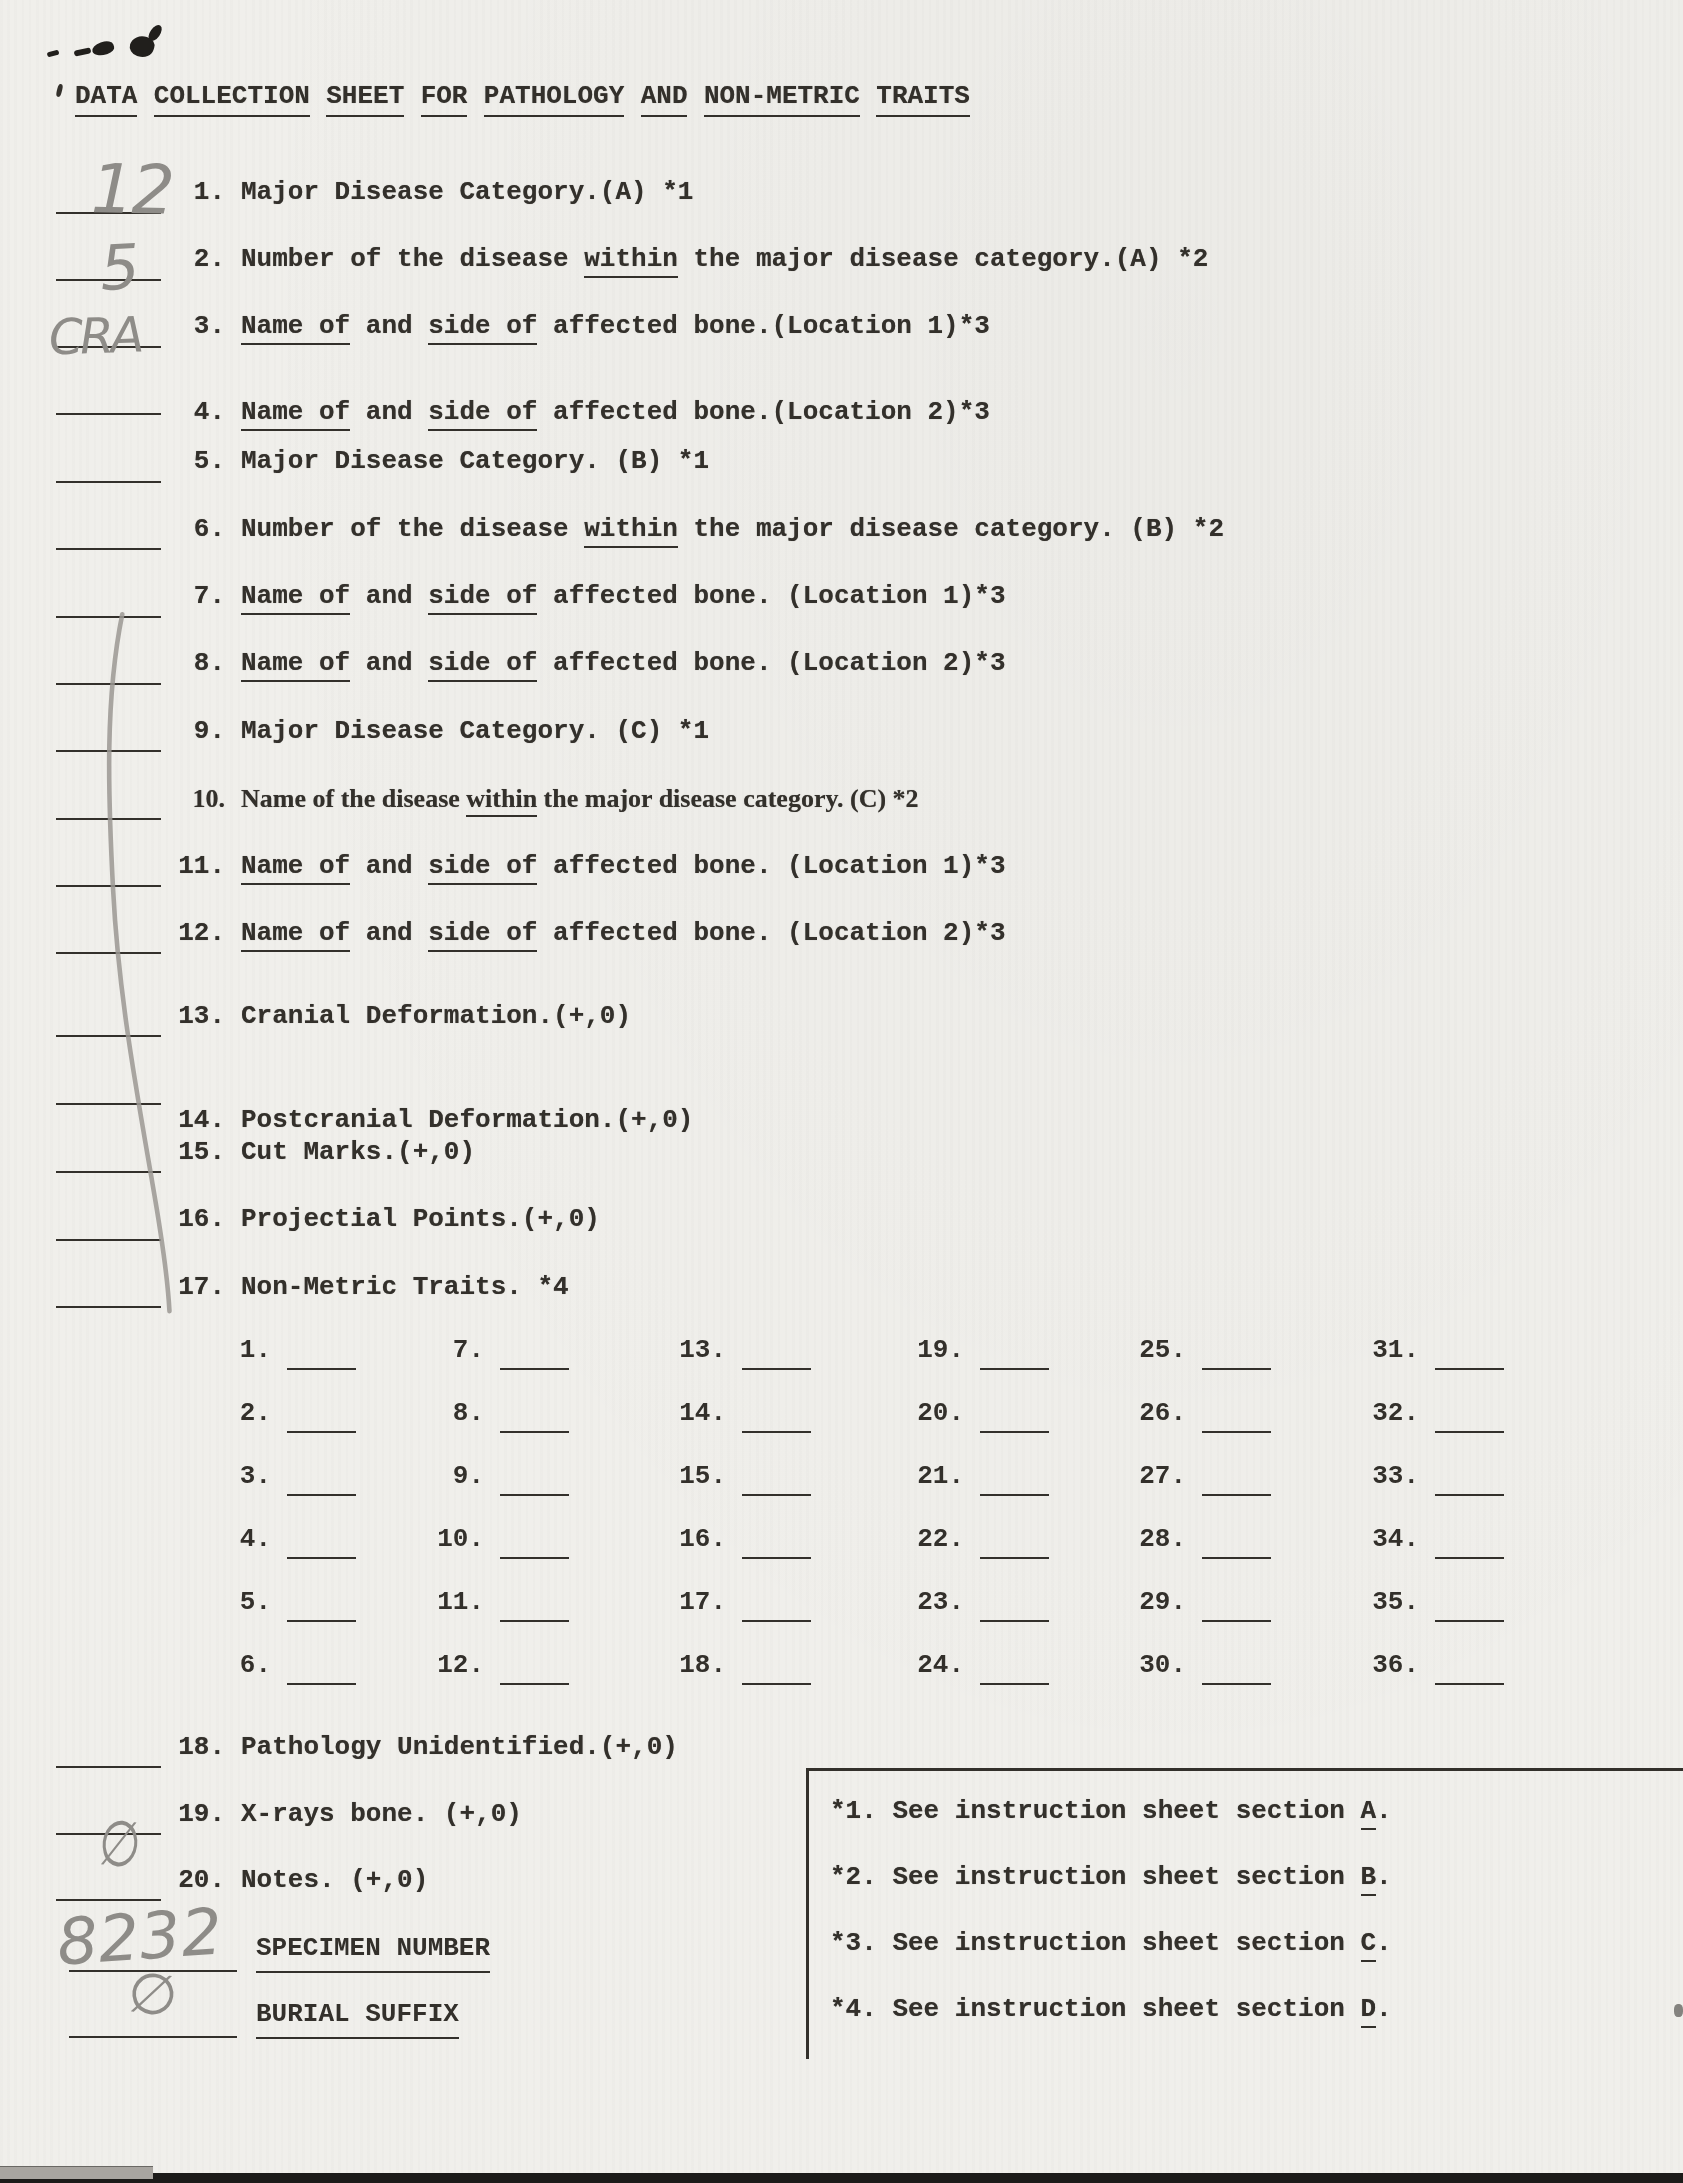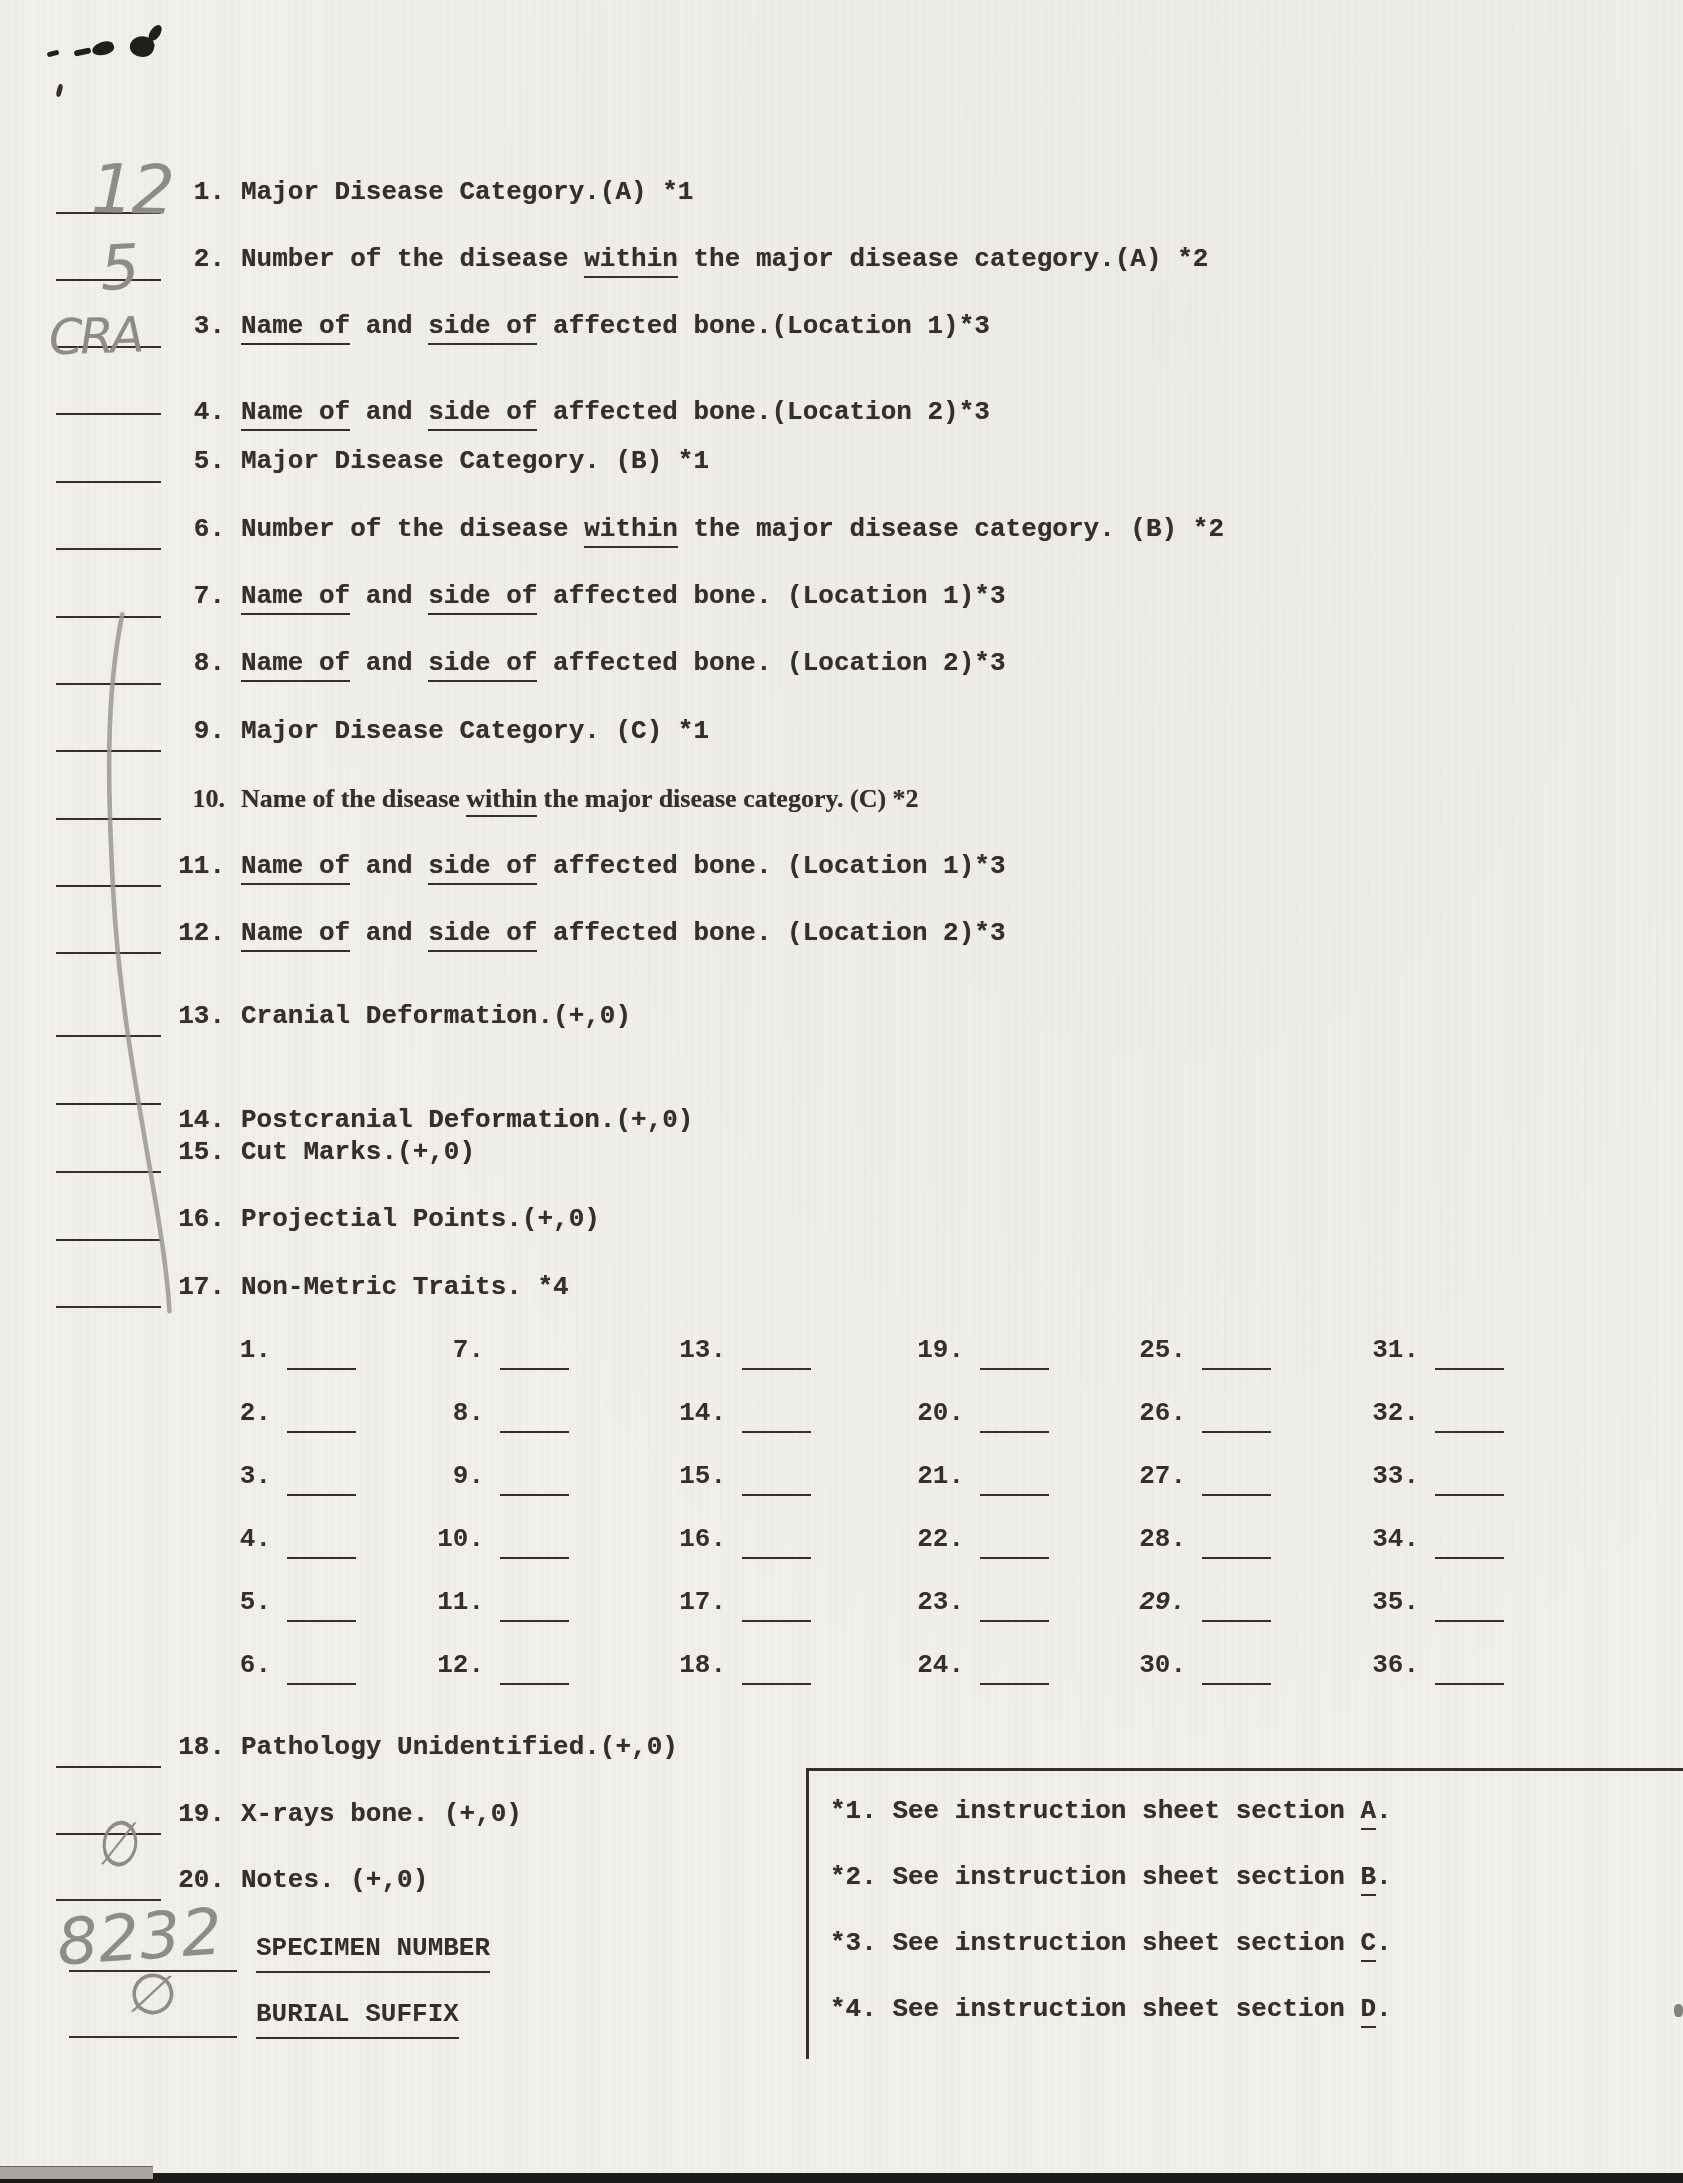--- a/index.html
+++ b/index.html
@@ -70,20 +70,21 @@
 
 <div id="page">
 
   <div class="mark m1"></div>
   <div class="mark m2"></div>
   <div class="mark m3"></div>
   <div class="mark m4"></div>
   <div class="mark m5"></div>
   <div class="mark m6"></div>
 
+  <div id="title" class="typed"><span class="tword">DATA</span><span class="tword">COLLECTION</span><span class="tword">SHEET</span><span class="tword">FOR</span><span class="tword">PATHOLOGY</span><span class="tword">AND</span><span class="tword">NON-METRIC</span><span class="tword">TRAITS</span></div>
 
   <div id="items">
       <div class="blank" style="top: 212px;"></div>
       <div class="typed item" style="top: 176px;"><span class="num">1.</span><span class="txt"><span>Major Disease Category.(A) *1</span></span></div>
       <div class="hw hw-i1">12</div>
       <div class="blank" style="top: 279px;"></div>
       <div class="typed item" style="top: 243px;"><span class="num">2.</span><span class="txt"><span>Number of the disease </span><span class="u">within</span><span> the major disease category.(A) *2</span></span></div>
       <div class="hw hw-i2">5</div>
       <div class="blank" style="top: 346px;"></div>
       <div class="typed item" style="top: 310px;"><span class="num">3.</span><span class="txt"><span class="u">Name of</span><span> and </span><span class="u">side of</span><span> affected bone.(Location 1)*3</span></span></div>
@@ -147,21 +148,21 @@
       <div class="gcell" style="top: 1523px; left: 199px;"><span class="gnum">4.</span><span class="gblank"></span></div>
       <div class="gcell" style="top: 1523px; left: 412px;"><span class="gnum">10.</span><span class="gblank"></span></div>
       <div class="gcell" style="top: 1523px; left: 654px;"><span class="gnum">16.</span><span class="gblank"></span></div>
       <div class="gcell" style="top: 1523px; left: 892px;"><span class="gnum">22.</span><span class="gblank"></span></div>
       <div class="gcell" style="top: 1523px; left: 1114px;"><span class="gnum">28.</span><span class="gblank"></span></div>
       <div class="gcell" style="top: 1523px; left: 1347px;"><span class="gnum">34.</span><span class="gblank"></span></div>
       <div class="gcell" style="top: 1586px; left: 199px;"><span class="gnum">5.</span><span class="gblank"></span></div>
       <div class="gcell" style="top: 1586px; left: 412px;"><span class="gnum">11.</span><span class="gblank"></span></div>
       <div class="gcell" style="top: 1586px; left: 654px;"><span class="gnum">17.</span><span class="gblank"></span></div>
       <div class="gcell" style="top: 1586px; left: 892px;"><span class="gnum">23.</span><span class="gblank"></span></div>
-      <div class="gcell" style="top: 1586px; left: 1114px; font-style: italic;"><span class="gnum">29.</span><span class="gblank"></span></div>
+      <div class="gcell" style="top: 1586px; left: 1114px;"><span class="gnum">29.</span><span class="gblank"></span></div>
       <div class="gcell" style="top: 1586px; left: 1347px;"><span class="gnum">35.</span><span class="gblank"></span></div>
       <div class="gcell" style="top: 1649px; left: 199px;"><span class="gnum">6.</span><span class="gblank"></span></div>
       <div class="gcell" style="top: 1649px; left: 412px;"><span class="gnum">12.</span><span class="gblank"></span></div>
       <div class="gcell" style="top: 1649px; left: 654px;"><span class="gnum">18.</span><span class="gblank"></span></div>
       <div class="gcell" style="top: 1649px; left: 892px;"><span class="gnum">24.</span><span class="gblank"></span></div>
       <div class="gcell" style="top: 1649px; left: 1114px;"><span class="gnum">30.</span><span class="gblank"></span></div>
       <div class="gcell" style="top: 1649px; left: 1347px;"><span class="gnum">36.</span><span class="gblank"></span></div>
     </div>
 
   <svg id="pencil" width="118" height="750" viewBox="0 0 180 1140">

